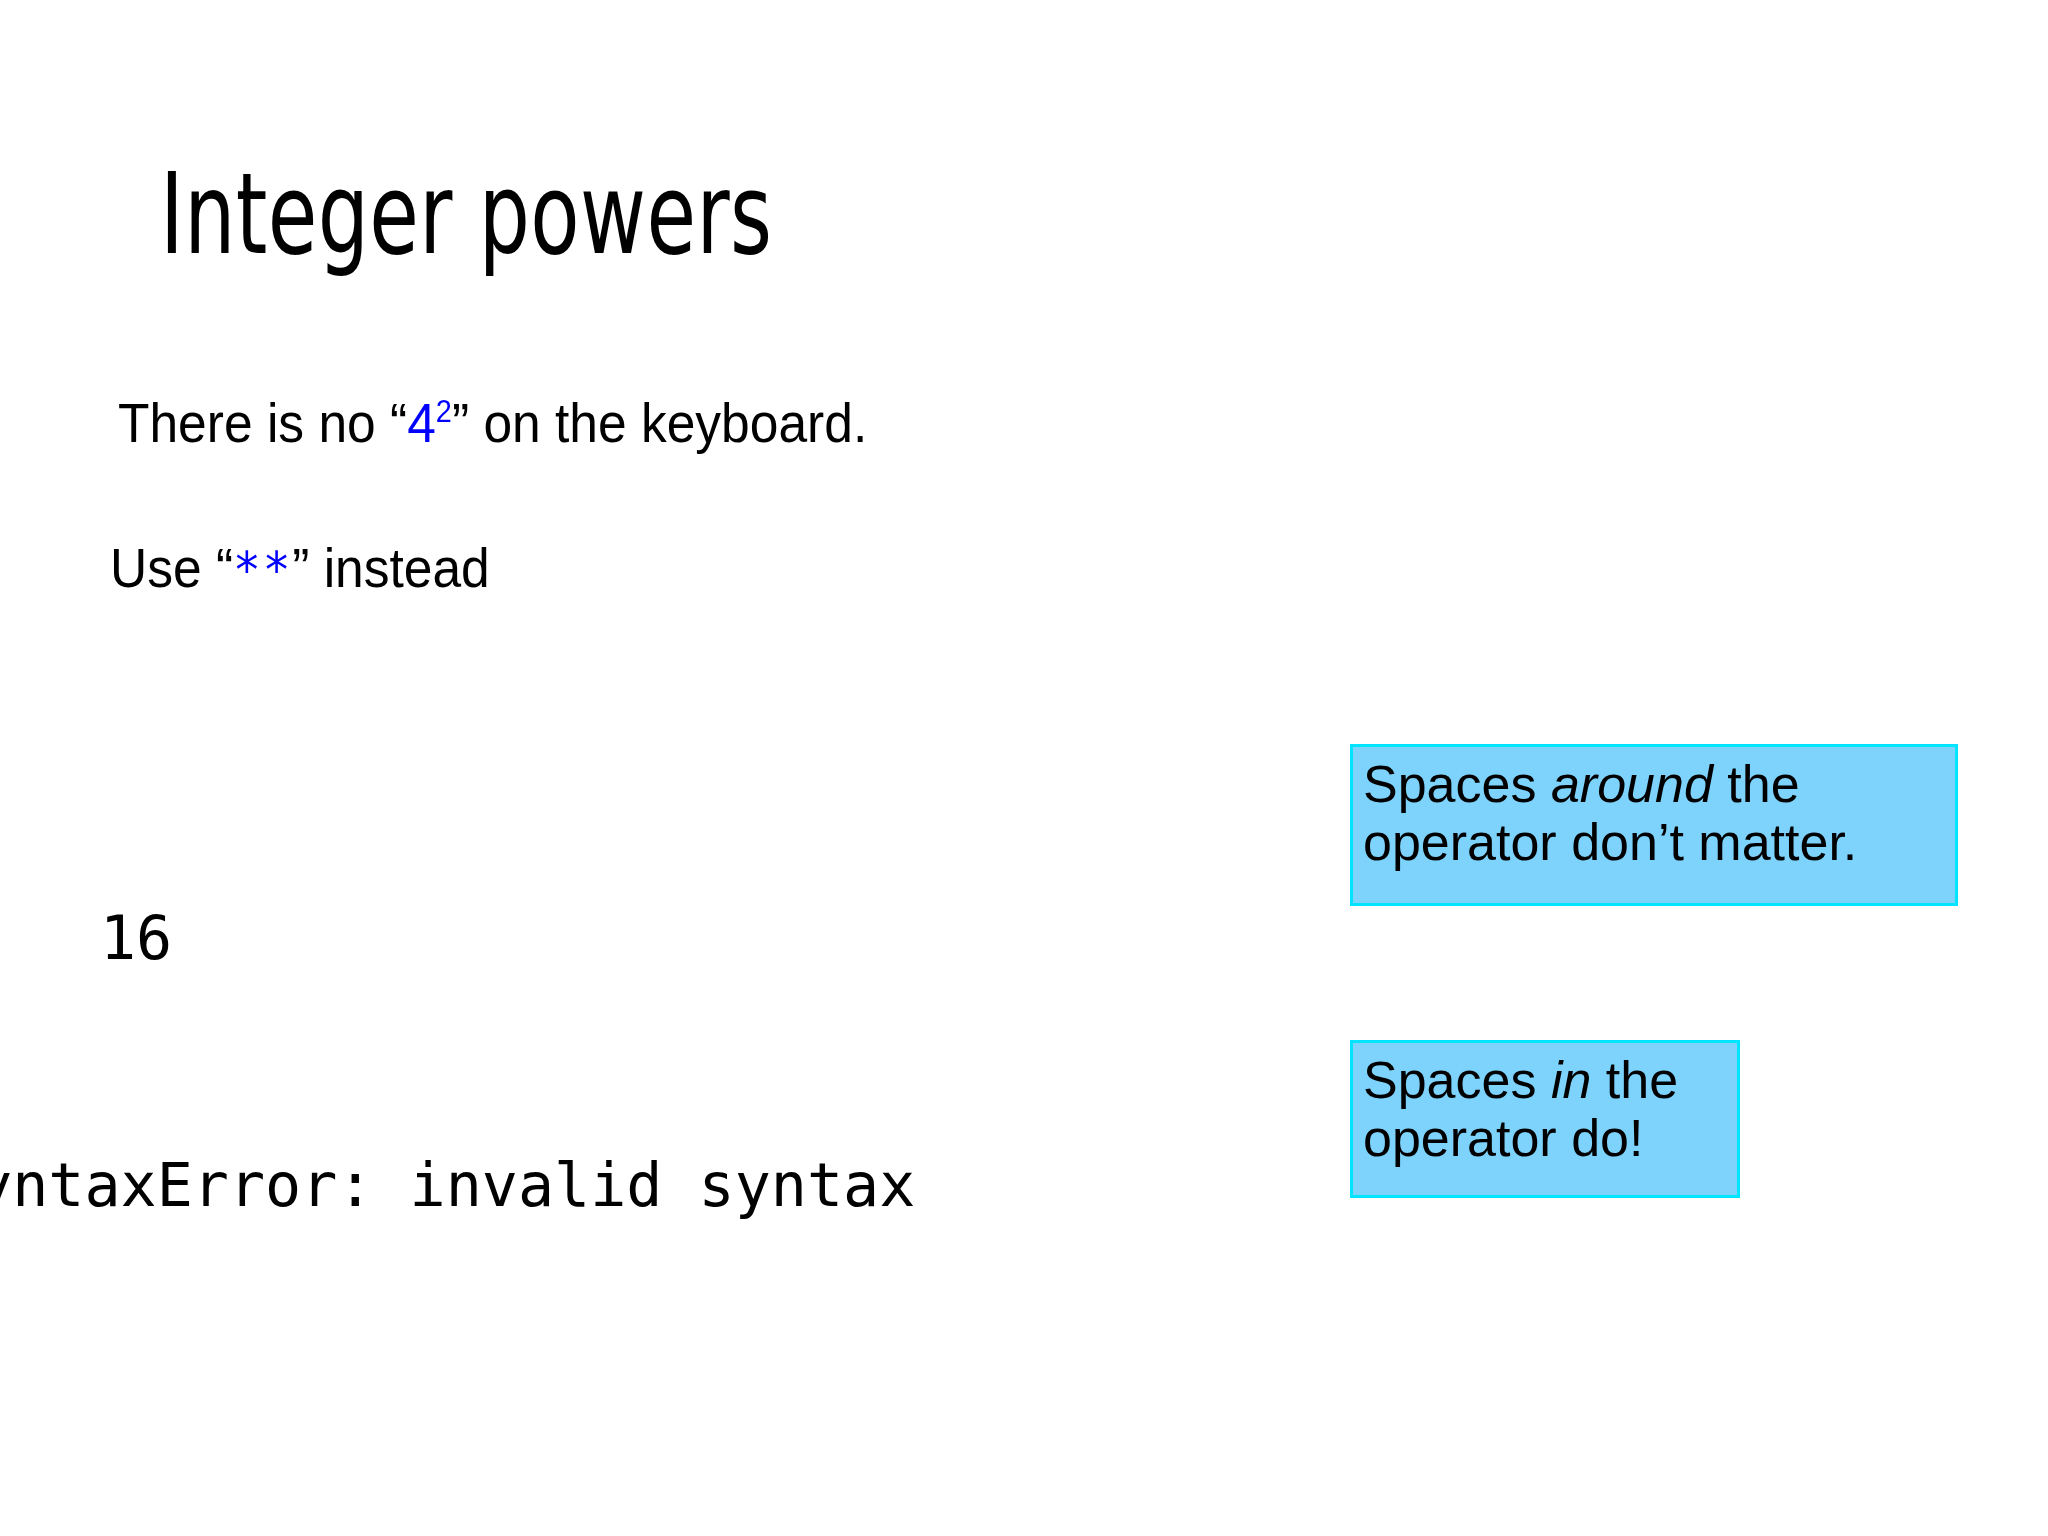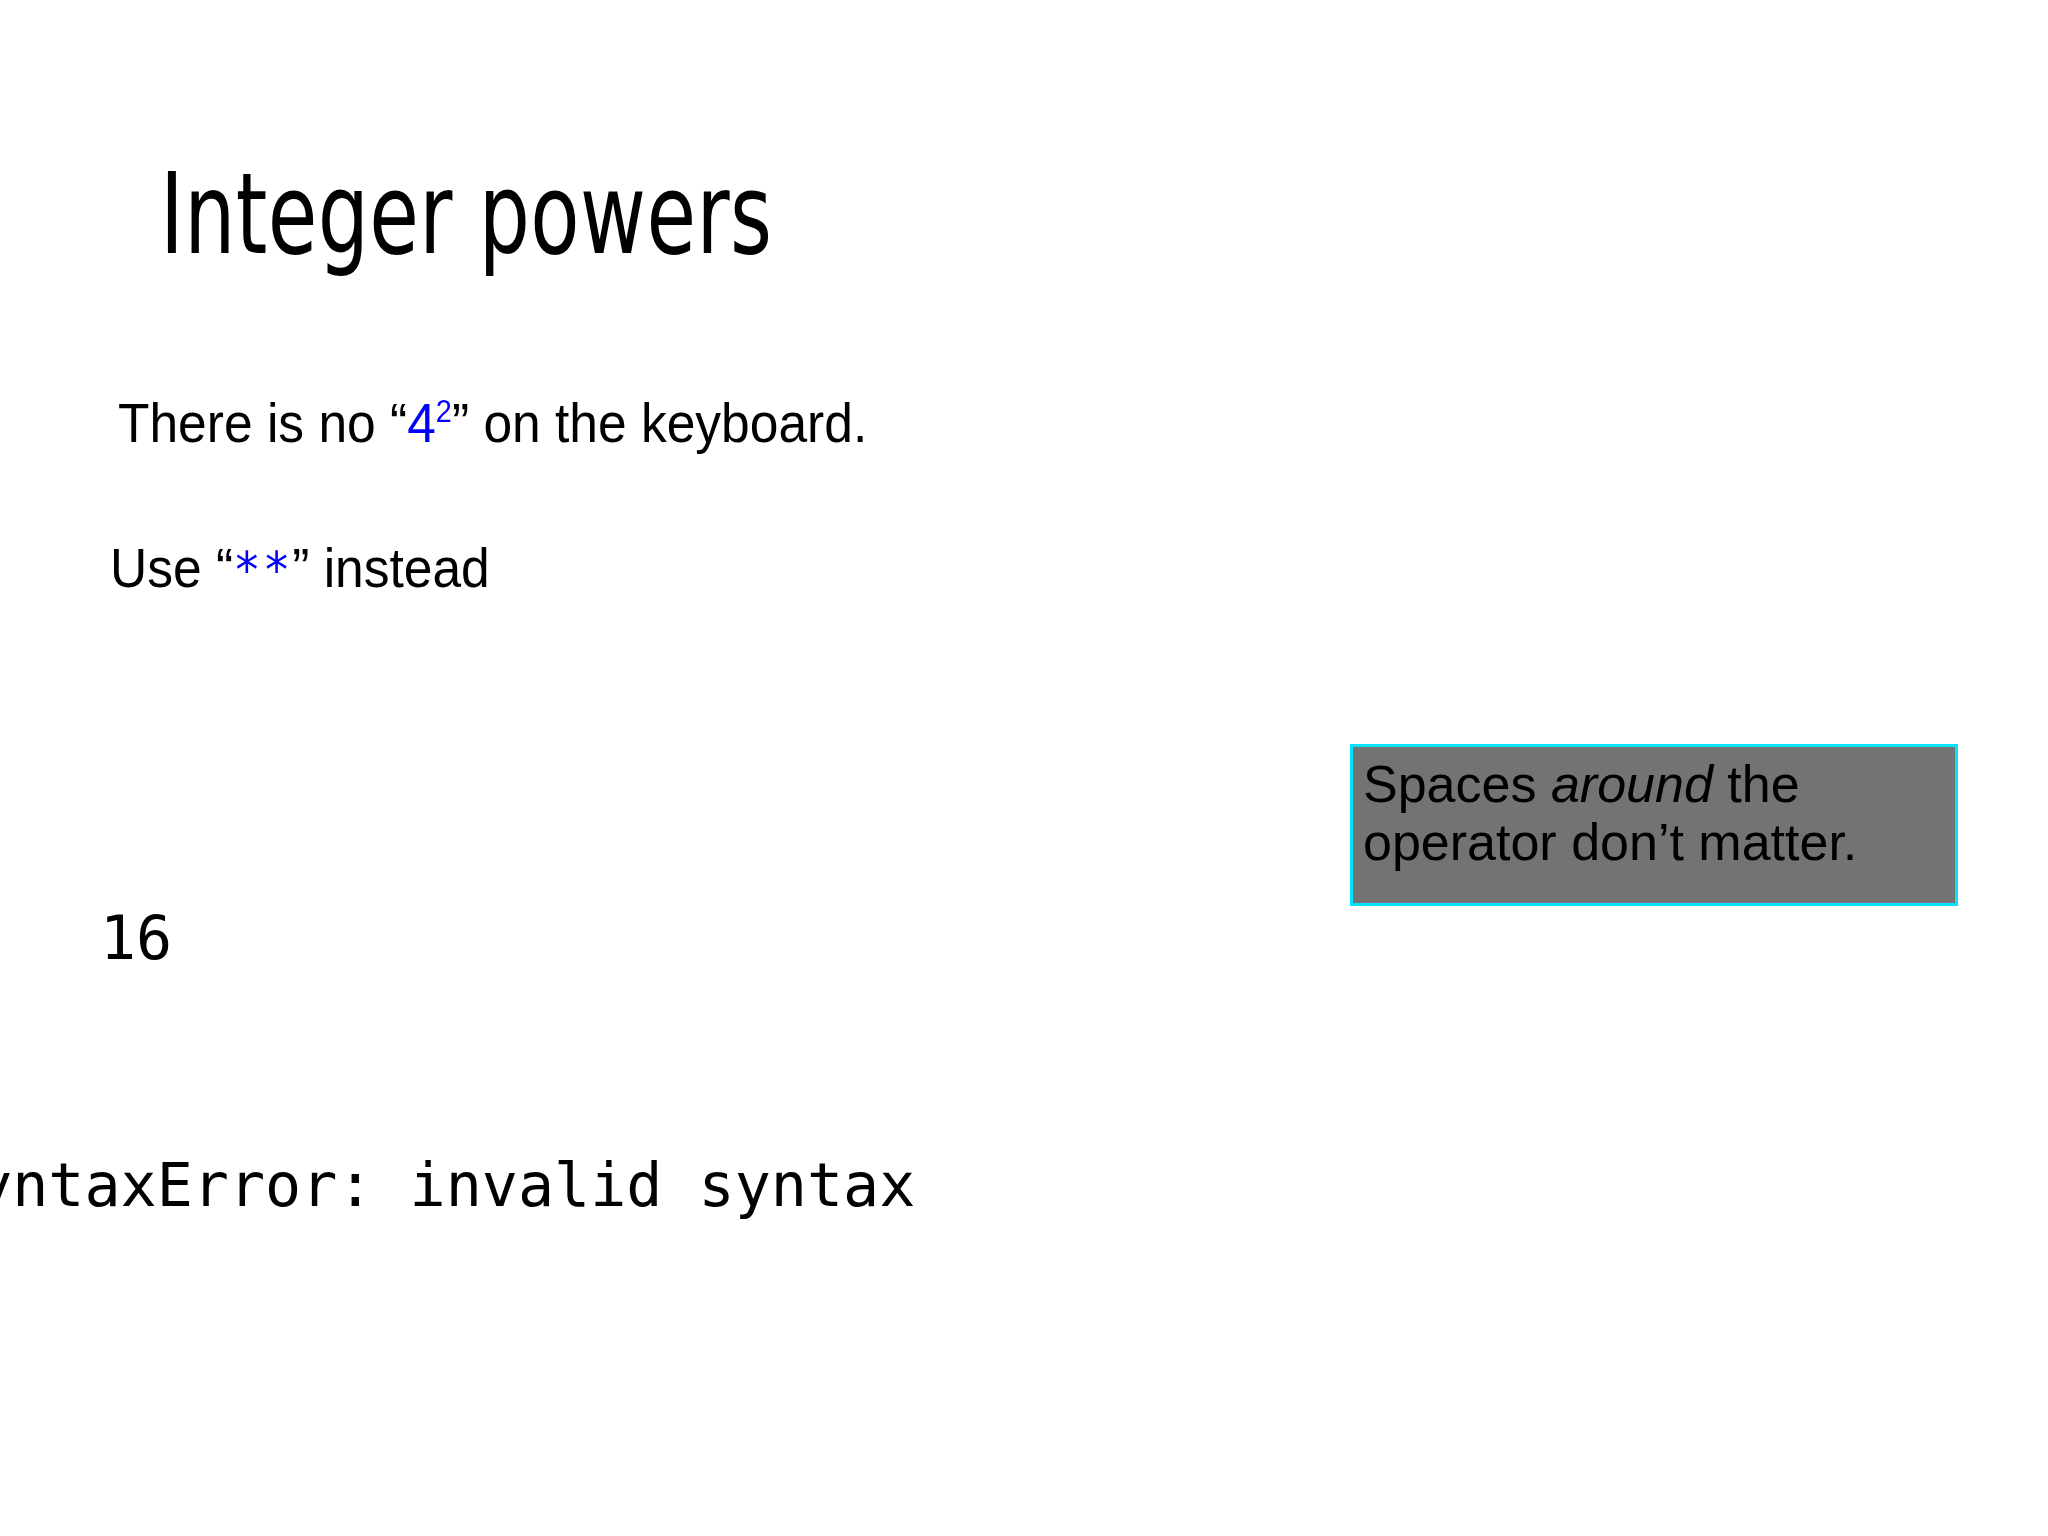--- a/index.html
+++ b/index.html
@@ -85,21 +85,21 @@
 
   #code-line-1 { left: 100px; top: 760px; }
   #code-out-1  { left: 100px; top: 908px; }
   #code-line-2 { left: 100px; top: 1060px; }
   
   #code-err-2  { left: -60px; top: 1155px; }
 
   
   .callout {
     position: absolute;
-    background: #737373;
+    background: #7dd3fc;
     border: 3px solid #00E5FF;
     box-sizing: border-box;
     color: #000000;
     font-family: "Liberation Sans", sans-serif;
     font-size: 52px;
     line-height: 1.12;
     padding: 8px 10px 10px 10px;
   }
   .callout em { font-style: italic; }
 
@@ -144,16 +144,19 @@
 
   <div id="code-out-1" class="code">16</div>
 
 
   <div id="code-err-2" class="code">SyntaxError: invalid syntax</div>
 
   <div id="callout-spaces-around" class="callout">
     <span>Spaces </span><em>around</em><span> the operator don’t matter.</span>
   </div>
 
+  <div id="callout-spaces-in" class="callout">
+    <span>Spaces </span><em>in</em><span> the operator do!</span>
+  </div>
 
   <div id="page-number">68</div>
 
 </div>
 
 </body></html>

